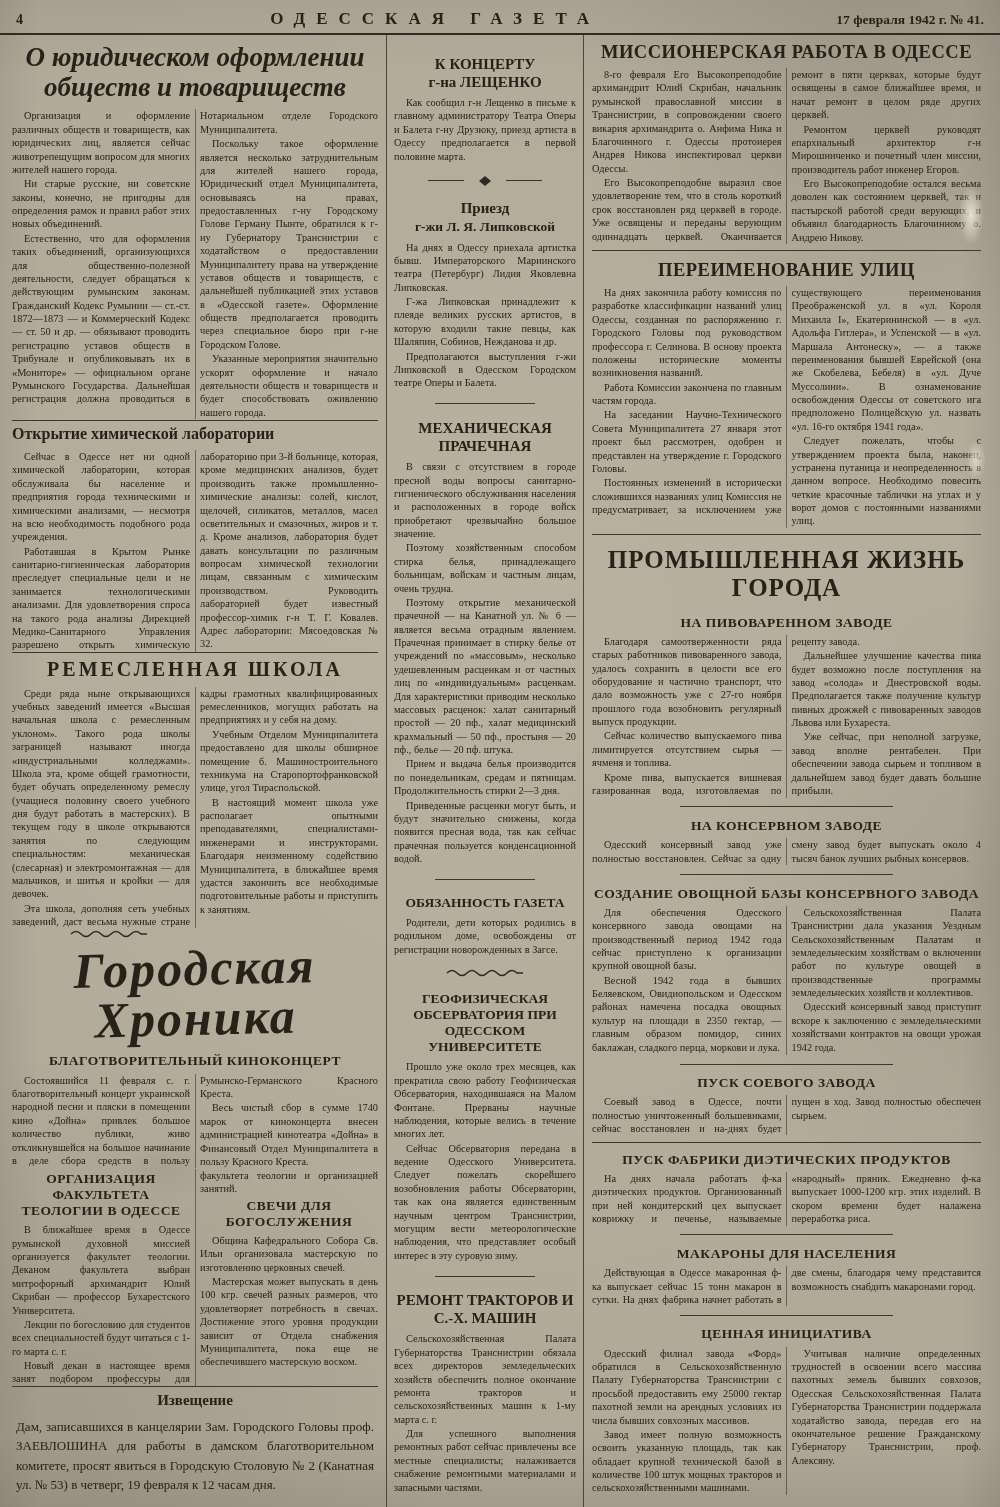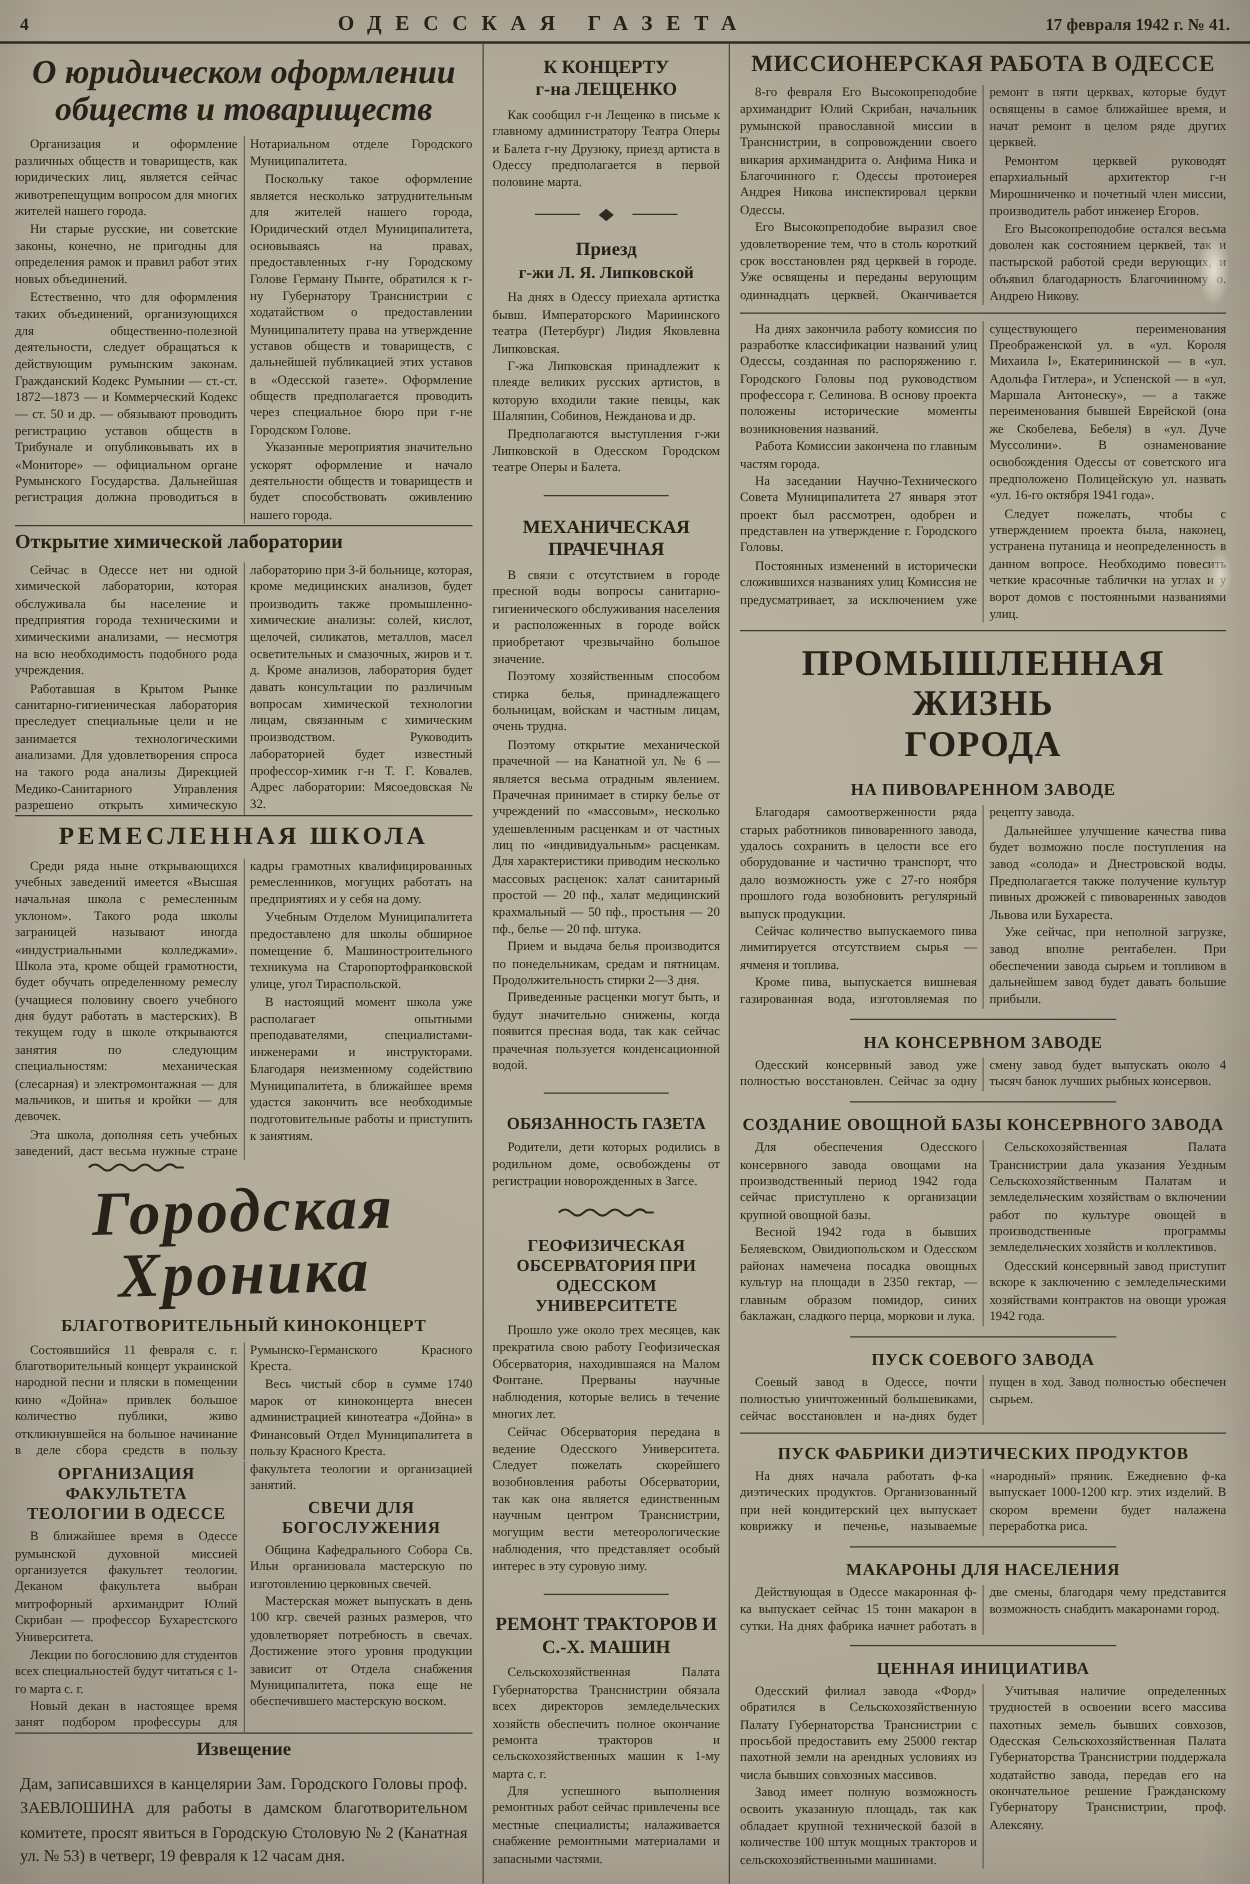--- a/index.html
+++ b/index.html
@@ -25,40 +25,40 @@
     display:flex; align-items:baseline; justify-content:space-between;
     padding:9px 16px 4px 16px; border-bottom:2px solid #2f2b24;
   }
   .pg-num{ font-size:14px; font-weight:bold; }
   .masthead{ font-size:17px; font-weight:bold; letter-spacing:11px; text-indent:11px; }
   .dateline{ font-size:13.5px; font-weight:bold; }
 
   .main{ flex:1; display:flex; min-height:0; }
   .col-left{ width:386px; padding:5px 8px 12px 12px; display:flex; flex-direction:column; justify-content:space-between; }
   .col-mid{ width:198px; border-left:1px solid #4a463c; border-right:1px solid #4a463c;
-            padding:8px 7px 12px 7px; display:flex; flex-direction:column; justify-content:space-between; }
+            padding:18px 7px 12px 7px; display:flex; flex-direction:column; justify-content:space-between; }
   .col-right{ flex:1; padding:5px 19px 12px 8px; display:flex; flex-direction:column; justify-content:space-between; }
 
   .body{ font-size:10.3px; line-height:1.3; text-align:justify; }
   .body p{ text-indent:12px; margin-bottom:1px; }
   .twocol{ columns:2; column-gap:10px; column-rule:1px solid rgba(43,40,33,.55); }
   .flow h4{ break-after:avoid; }
 
   .h1-italic{ font-style:italic; font-weight:bold; font-size:27px; line-height:1.12; text-align:center; margin:2px 0 7px; }
   .h-chem{ font-weight:bold; font-size:16px; line-height:1.12; text-align:left; margin:4px 0 7px; }
   .h-school{ font-weight:bold; font-size:20px; letter-spacing:3px; text-align:center; margin:4px 0 6px; }
   .h-script{ font-size:50px; font-style:italic; font-weight:bold; text-align:center; line-height:1;
              letter-spacing:2px; transform:rotate(-1.4deg); margin:4px 0 8px; }
   .h-sec{ font-weight:bold; font-size:13.5px; letter-spacing:.5px; text-align:center; margin:2px 0 4px; line-height:1.2; }
   .h-notice{ font-weight:bold; font-size:15px; text-align:center; margin:4px 0 8px; }
   .notice-body{ font-size:13px; line-height:1.5; text-align:justify; padding:0 4px; }
   .h-mid{ font-weight:bold; font-size:15px; line-height:1.2; text-align:center; margin:2px 0 5px; }
   .h-mid-sm{ font-size:13.5px; }
   .h-right-lg{ font-weight:bold; font-size:18.5px; text-align:center; letter-spacing:.5px; margin:2px 0 5px; }
-  .h-industry{ font-weight:bold; font-size:29px; line-height:1.12; text-align:center; letter-spacing:1px; margin:4px 0 4px; }
+  .h-industry{ font-weight:bold; font-size:25px; line-height:1.12; text-align:center; letter-spacing:1px; margin:4px 0 4px; }
 
   .rule{ border-top:1px solid #3c3830; }
   .rule-short{ width:55%; margin:2px auto; border-top:1px solid #3c3830; }
   .ornament{ display:flex; justify-content:center; align-items:center; gap:8px; }
   .ornament .bar{ flex:0 0 36px; border-top:1px solid #35322a; }
   .ornament.left-align{ justify-content:flex-start; padding-left:58px; }
 </style>
 </head>
 <body>
 
@@ -238,20 +238,21 @@
           <p>8-го февраля Его Высокопреподобие архимандрит Юлий Скрибан, начальник румынской православной миссии в Транснистрии, в сопровождении своего викария архимандрита о. Анфима Ника и Благочинного г. Одессы протоиерея Андрея Никова инспектировал церкви Одессы.</p>
           <p>Его Высокопреподобие выразил свое удовлетворение тем, что в столь короткий срок восстановлен ряд церквей в городе. Уже освящены и переданы верующим одиннадцать церквей. Оканчивается ремонт в пяти церквах, которые будут освящены в самое ближайшее время, и начат ремонт в целом ряде других церквей.</p>
           <p>Ремонтом церквей руководят епархиальный архитектор г-н Мирошниченко и почетный член миссии, производитель работ инженер Егоров.</p>
           <p>Его Высокопреподобие остался весьма доволен как состоянием церквей, так и пастырской работой среди верующих, и объявил благодарность Благочинному о. Андрею Никову.</p>
         </div>
       </article>
 
       <div class="rule"></div>
 
       <article>
+        <h2 class="h-right-lg">ПЕРЕИМЕНОВАНИЕ УЛИЦ</h2>
         <div class="body twocol">
           <p>На днях закончила работу комиссия по разработке классификации названий улиц Одессы, созданная по распоряжению г. Городского Головы под руководством профессора г. Селинова. В основу проекта положены исторические моменты возникновения названий.</p>
           <p>Работа Комиссии закончена по главным частям города.</p>
           <p>На заседании Научно-Технического Совета Муниципалитета 27 января этот проект был рассмотрен, одобрен и представлен на утверждение г. Городского Головы.</p>
           <p>Постоянных изменений в исторически сложившихся названиях улиц Комиссия не предусматривает, за исключением уже существующего переименования Преображенской ул. в «ул. Короля Михаила I», Екатерининской — в «ул. Адольфа Гитлера», и Успенской — в «ул. Маршала Антонеску», — а также переименования бывшей Еврейской (она же Скобелева, Бебеля) в «ул. Дуче Муссолини». В ознаменование освобождения Одессы от советского ига предположено Полицейскую ул. назвать «ул. 16-го октября 1941 года».</p>
           <p>Следует пожелать, чтобы с утверждением проекта была, наконец, устранена путаница и неопределенность в данном вопросе. Необходимо повесить четкие красочные таблички на углах и у ворот домов с постоянными названиями улиц.</p>
         </div>
       </article>
 
       <div class="rule"></div>

